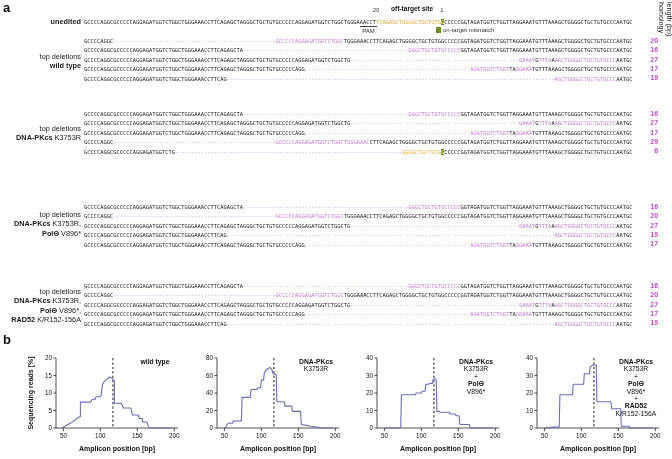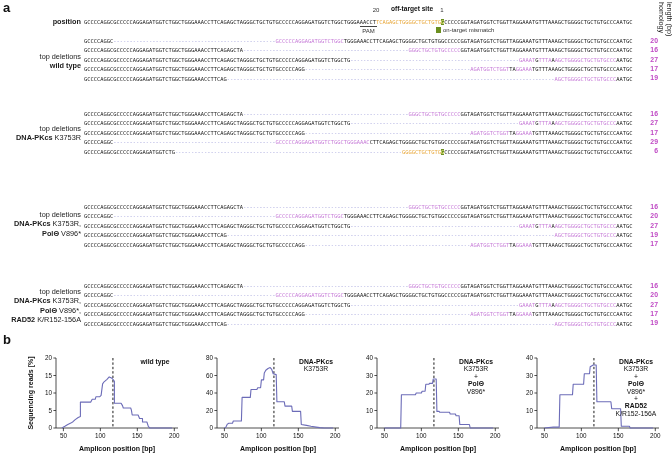--- a/index.html
+++ b/index.html
@@ -62,21 +62,21 @@
 <div id="panel-a-letter" class="panel-letter">a</div>
 <div id="panel-b-letter" class="panel-letter">b</div>
 
 <div id="seq-area">
   <div id="pos20-label" class="ann">20</div>
   <div id="offtarget-label" class="ann">off-target site</div>
   <div id="pos1-label" class="ann">1</div>
   <div id="pam-label" class="ann">PAM</div>
   <div id="mismatch-swatch"></div>
   <div id="mismatch-legend" class="ann">on-target mismatch</div>
-  <div id="unedited-label">position</div>
+  <div id="unedited-label">unedited</div>
   <div id="homology-axis-label">
     <div>homology</div>
     <div>length (bp)</div>
   </div>
   <div id="seq-rows">
       <div class="seqrow" style="top: 19px;"><span class="sb">GCCCCAGGCGCCCCCAGGAGATGGTCTGGCTGGGAAACCTTCAGAGCTAGGGCTGCTGTGCCCCCAGGAGATGGTCTGGCTGGGAAACCT</span><span class="so">TCAGAGCTGGGGCTGCTGTG</span><span class="sg">G</span><span class="sb">CCCCCGGTAGATGGTCTGGTTAGGAAATGTTTAAAGCTGGGGCTGCTGTGCCCAATGC</span></div>
       <div class="seqrow" style="top: 38px;"><span class="sb">GCCCCAGGC</span><span class="sd">--------------------------------------------------</span><span class="sh">GCCCCCAGGAGATGGTCTGGC</span><span class="sb">TGGGAAACCTTCAGAGCTGGGGCTGCTGTGGCCCCCGGTAGATGGTCTGGTTAGGAAATGTTTAAAGCTGGGGCTGCTGTGCCCAATGC</span></div>
       <div class="seqrow" style="top: 47.4px;"><span class="sb">GCCCCAGGCGCCCCCAGGAGATGGTCTGGCTGGGAAACCTTCAGAGCTA</span><span class="sd">---------------------------------------------------</span><span class="sh">GGGCTGCTGTGCCCCC</span><span class="sb">GGTAGATGGTCTGGTTAGGAAATGTTTAAAGCTGGGGCTGCTGTGCCCAATGC</span></div>
       <div class="seqrow" style="top: 56.8px;"><span class="sb">GCCCCAGGCGCCCCCAGGAGATGGTCTGGCTGGGAAACCTTCAGAGCTAGGGCTGCTGTGCCCCCAGGAGATGGTCTGGCTG</span><span class="sd">----------------------------------------------------</span><span class="sh">GAAAT</span><span class="sb">G</span><span class="sh">TTTA</span><span class="sb">A</span><span class="sh">AGCTGGGGCTGCTGTGCCC</span><span class="sb">AATGC</span></div>
       <div class="seqrow" style="top: 66.2px;"><span class="sb">GCCCCAGGCGCCCCCAGGAGATGGTCTGGCTGGGAAACCTTCAGAGCTAGGGCTGCTGTGCCCCCAGG</span><span class="sd">---------------------------------------------------</span><span class="sh">AGATGGTCTGGT</span><span class="sb">TA</span><span class="sh">GGAAA</span><span class="sb">TGTTTAAAGCTGGGGCTGCTGTGCCCAATGC</span></div>

